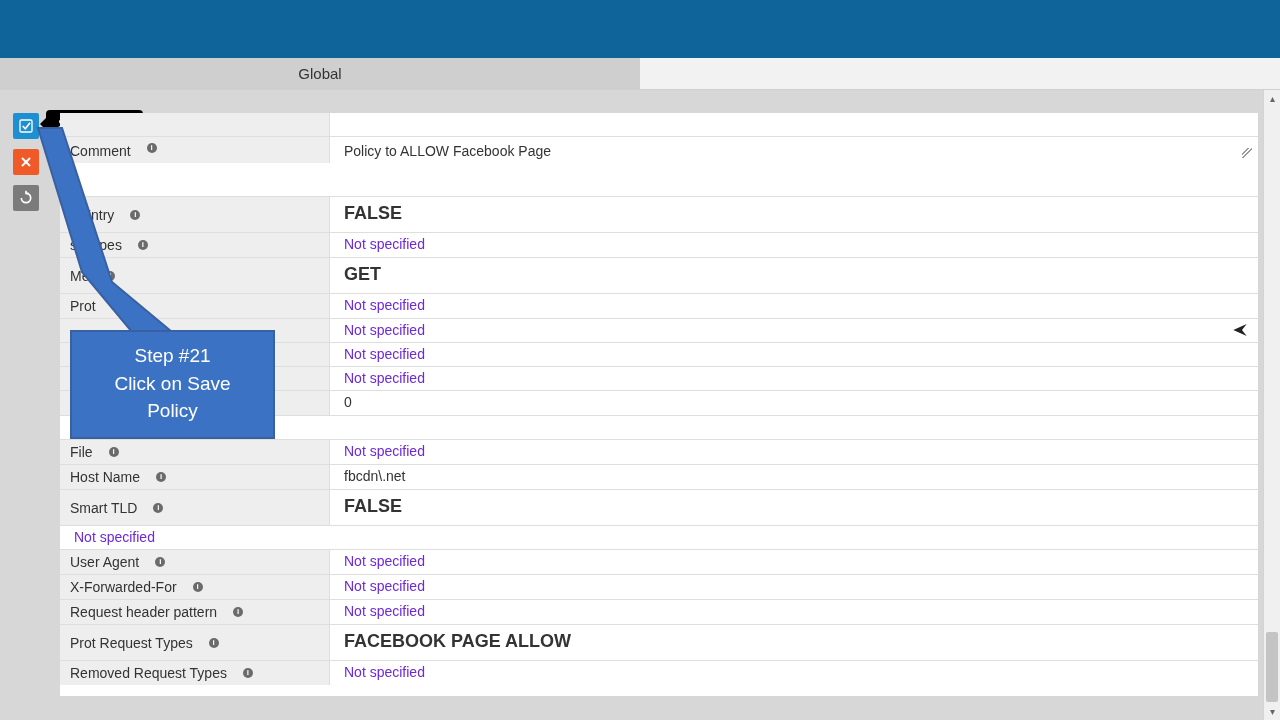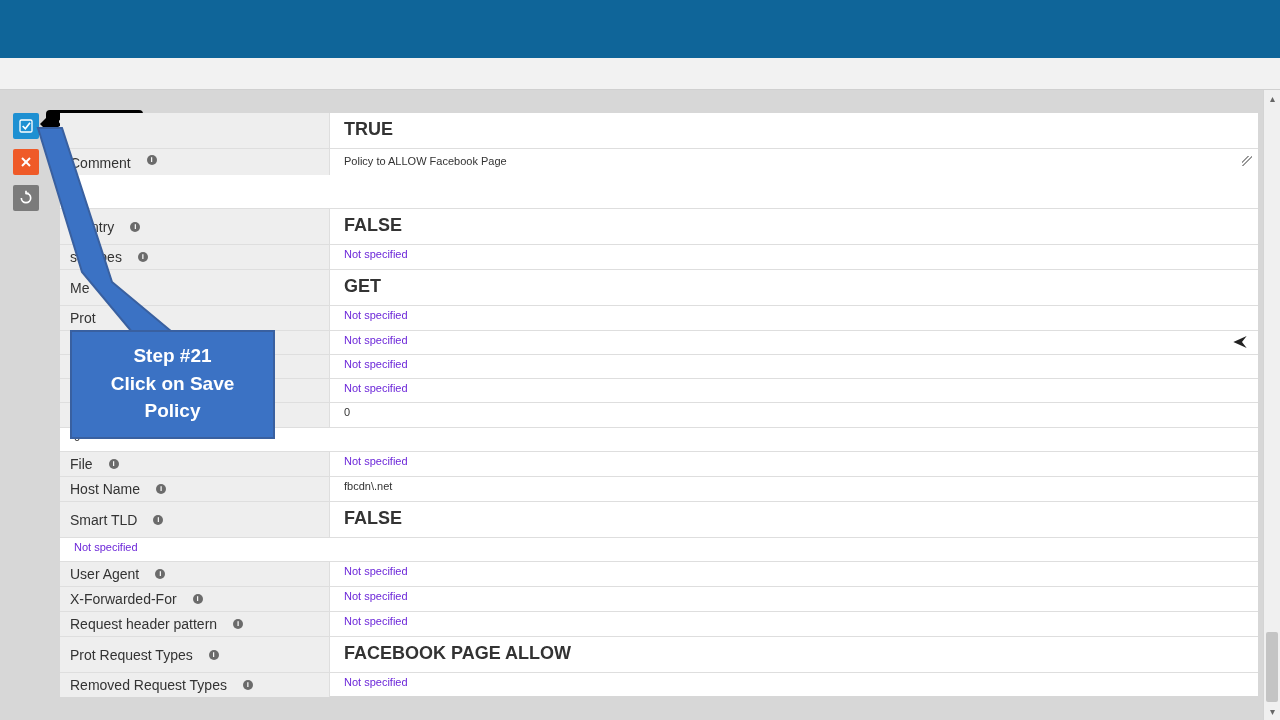--- a/index.html
+++ b/index.html
@@ -112,21 +112,21 @@
     font-size: 14px;
     color: #333;
     border-right: 1px solid #dedede;
     display: flex;
     align-items: center;
     gap: 16px;
   }
   .val {
     flex: 1;
     padding: 3px 14px;
-    font-size: 11px;
+    font-size: 14px;
     color: #333;
     position: relative;
   }
   .val.muted { color: #6d28d9; }
   .info {
     display:inline-block;
     width: 10px; height: 10px;
     background: #6b6b6b;
     color: #fff;
     border-radius: 50%;
@@ -163,21 +163,20 @@
     position: absolute;
     left: 70px; top: 240px;
     width: 205px;
     background: #3b72c4;
     border: 2px solid #3960a0;
     color: #fff;
     text-align: center;
     font-size: 19px;
     line-height: 1.45;
     padding: 10px 6px 12px 6px;
-    font-weight: bold;
   }
 
   
   .vscroll {
     position: absolute; right: 0; top: 0; bottom: 0; width: 17px;
     background: #f0f0f0;
     border-left: 1px solid #d4d4d4;
   }
   .vscroll .arrow {
     position: absolute; left: 0; width: 17px; height: 17px;
@@ -192,20 +191,21 @@
     bottom: 18px; height: 70px;
     border-radius:2px;
   }
 </style>
 </head>
 <body>
 
 <div class="topbar"></div>
 
 <div class="tabbar">
+  <div class="tab active">Global</div>
 </div>
 
 <div class="workarea">
 
   <div class="actions">
     <div class="actbtn save">
       <svg viewBox="0 0 24 24">
         <rect x="3" y="3" width="18" height="18" rx="2" fill="none" stroke="#fff" stroke-width="2"></rect>
         <polyline points="7,12 11,16 18,7" fill="none" stroke="#fff" stroke-width="2.5"></polyline>
       </svg>
@@ -222,21 +222,20 @@
         <polyline points="12,1 12,5 16,5" fill="none" stroke="#fff" stroke-width="2.5"></polyline>
       </svg>
     </div>
   </div>
 
   <div class="tooltip">Save Policy</div>
 
   <div class="form">
     <div class="row big">
       <div class="lab"></div>
-      <div class="val">TRUE</div>
     </div>
     <div class="row comment">
       <div class="lab">
           <span>Comment</span>
           <span class="info"></span>
         </div>
       <div class="val"><span>Policy to ALLOW Facebook Page</span><span class="resize-grip"></span></div>
     </div>
     <div class="row big">
       <div class="lab">

